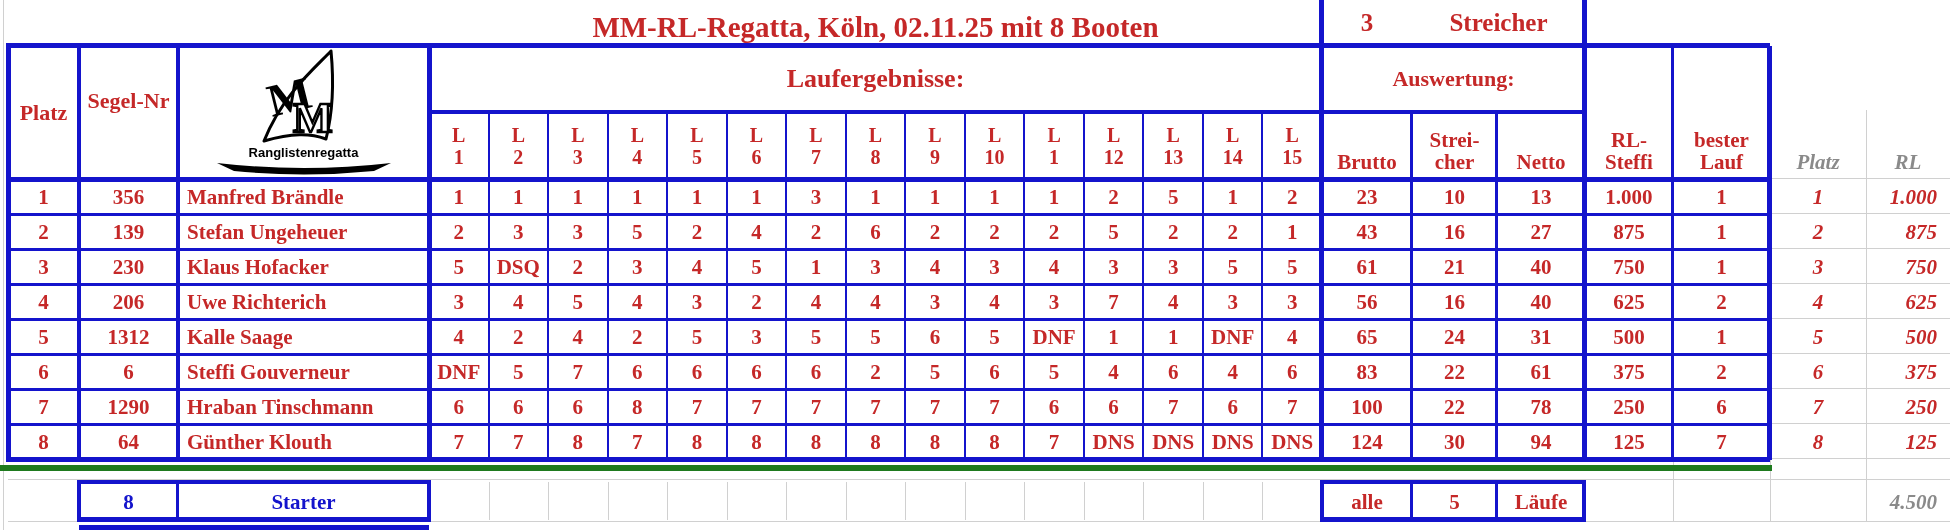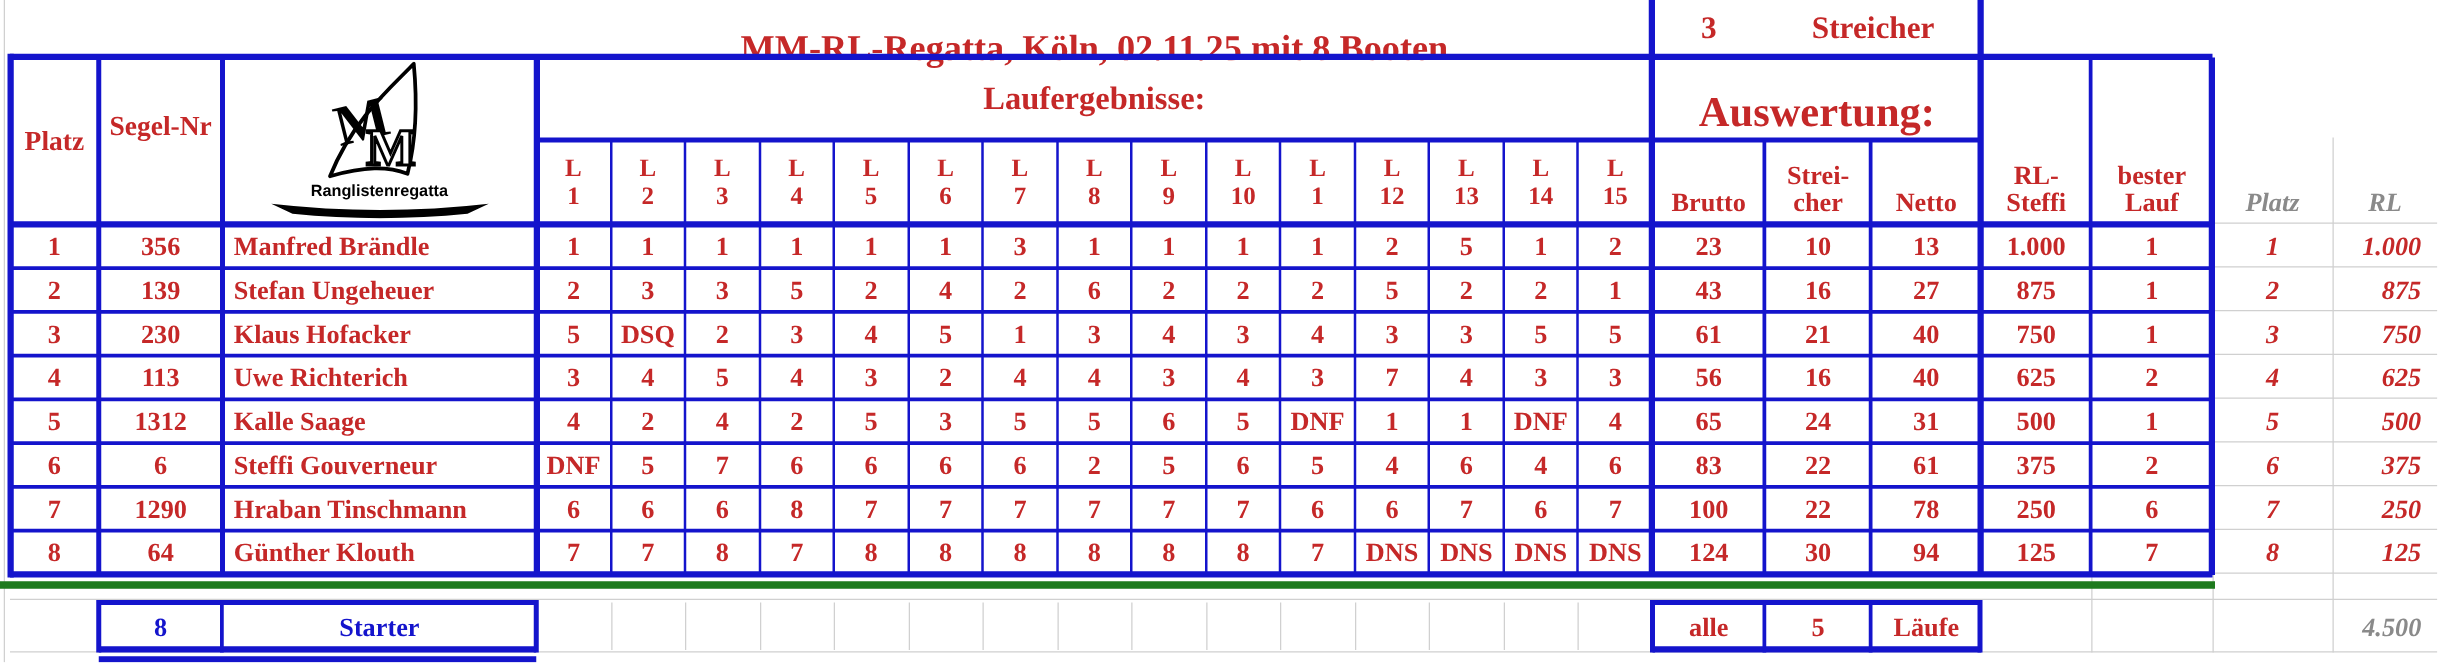--- a/index.html
+++ b/index.html
@@ -1,27 +1,27 @@
 <!DOCTYPE html>
 <html style="--red: #C52828; --blue: #1414CC; --gray: #8A8A8A;"><head>
 <meta charset="utf-8">
 <style>
   html,body{margin:0;padding:0;background:#fff}
   #stage{position:relative;width:1950px;height:530px;background:#fff;overflow:hidden;
          font-family:"Liberation Serif",serif;}
   .ln{position:absolute}
   .cell{position:absolute;display:flex;align-items:center;justify-content:center;
         font-weight:bold;color:var(--red);white-space:nowrap}
-  .title{left:429px;top:16px;width:893px;height:46px;font-size:29px}
+  .title{left:429px;top:4px;width:893px;height:46px;font-size:29px}
   .str-count{left:1322px;top:0;width:90px;height:46px;font-size:25px}
   .str-label{left:1412px;top:0;width:173px;height:46px;font-size:25px}
   .hd-platz{left:8px;top:46px;width:71px;height:134px;font-size:22px}
   .hd-segel{left:79px;top:34px;width:99px;height:134px;font-size:22px}
   .sec-lauf{left:429px;top:46px;width:893px;height:66px;font-size:26px}
-  .sec-ausw{left:1322px;top:58px;width:263px;height:66px;font-size:34px}
+  .sec-ausw{left:1322px;top:46px;width:263px;height:66px;font-size:22px}
   .lhead{position:absolute;top:112px;height:68px;width:59.5333px;display:flex;flex-direction:column;
          align-items:center;justify-content:center;line-height:1.12;font-weight:bold;color:var(--red);font-size:20px}
   .hb{flex-direction:column;justify-content:flex-end;padding-bottom:7px;line-height:1.05;box-sizing:border-box}
   .hd-brutto{left:1322px;top:112px;width:90px;height:68px;font-size:21px}
   .hd-str{left:1412px;top:112px;width:85px;height:68px;font-size:21px}
   .hd-netto{left:1497px;top:112px;width:88px;height:68px;font-size:21px}
   .hd-rlp{left:1585px;top:112px;width:88px;height:68px;font-size:21px}
   .hd-best{left:1673px;top:112px;width:97px;height:68px;font-size:21px}
   .hd-gplatz{left:1770px;top:112px;width:96px;height:68px;font-size:21px}
   .hd-grl{left:1866px;top:112px;width:84px;height:68px;font-size:21px}
@@ -245,21 +245,21 @@
       <div class="c-str">21</div>
       <div class="c-netto">40</div>
       <div class="c-rlp">750</div>
       <div class="c-best">1</div>
       <div class="c-gplatz gray">3</div>
       <div class="c-grl gray">750</div>
     </div>
 
     <div class="drow" style="top: 285px;">
       <div class="c-platz">4</div>
-      <div class="c-segel">113</div>
+      <div class="c-segel">206</div>
       <div class="c-name">Uwe Richterich</div>
       <div class="c-l">3</div>
       <div class="c-l">4</div>
       <div class="c-l">5</div>
       <div class="c-l">4</div>
       <div class="c-l">3</div>
       <div class="c-l">2</div>
       <div class="c-l">4</div>
       <div class="c-l">4</div>
       <div class="c-l">3</div>

